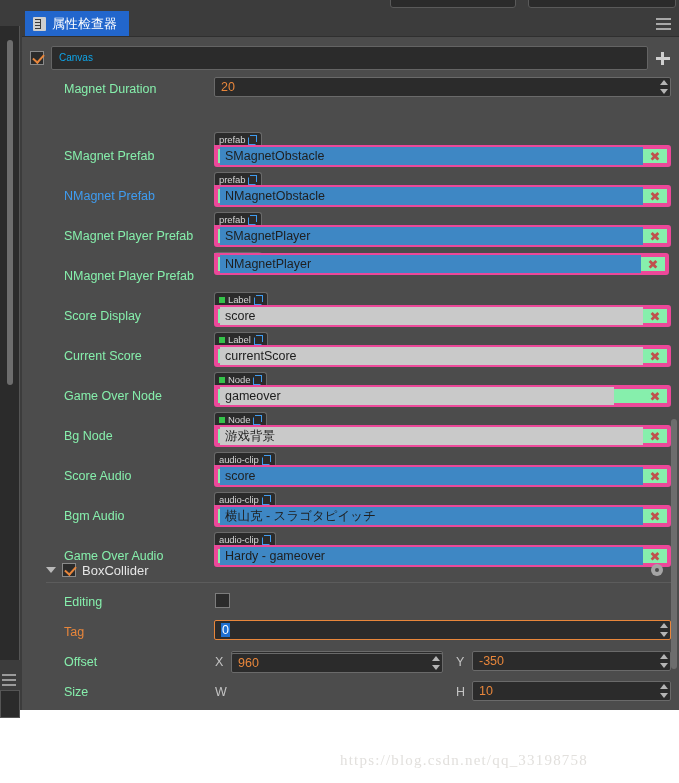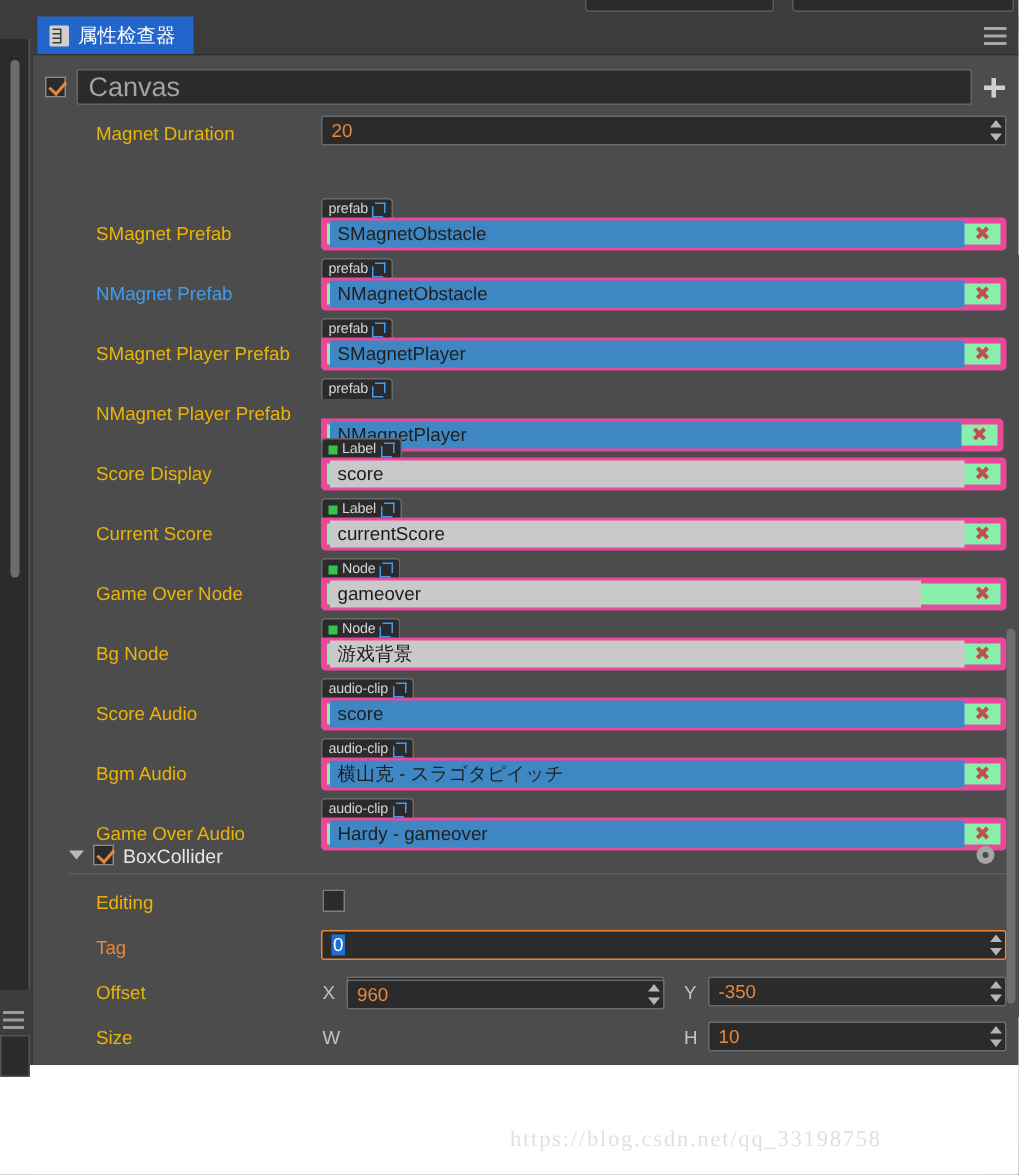--- a/index.html
+++ b/index.html
@@ -56,25 +56,25 @@
 
   
   .node-row { position: absolute; left: 8px; top: 8px; width: 641px; height: 26px;
               display: flex; align-items: center; gap: 7px; }
   .chk { width: 14px; height: 14px; background: #2b2b2b; border: 1px solid #8a8a8a;
          position: relative; flex: none; cursor: pointer; }
   .chk.on::after { content: ""; position: absolute; left: 2px; top: 2px; width: 9px; height: 5px;
                    border-left: 2.5px solid #e8863b; border-bottom: 2.5px solid #e8863b;
                    transform: rotate(-48deg); }
   .node-name { flex: 1; height: 24px; background: #2b2b2b; border: 1px solid #646464; border-radius: 2px;
-               color: #a3a3a3; font-size: 18px; line-height: 22px; padding: 0 7px; }
+               color: #0ea5e9; font-size: 10px; line-height: 22px; padding: 0 7px; }
   .plus { width: 16px; height: 16px; position: relative; flex: none; cursor: pointer; }
   .plus::before { content:""; position:absolute; left:1px; top:7px; width:14px; height:3px; background:#cfcfcf; }
   .plus::after  { content:""; position:absolute; left:5.5px; top:2px; width:3px; height:13px; background:#cfcfcf; }
-  .plabel { position: absolute; left: 42px; font-size: 12.5px; color: #eab308; white-space: nowrap; }
+  .plabel { position: absolute; left: 42px; font-size: 12.5px; color: #86efac; white-space: nowrap; }
   .plabel.link { color: #3f9cf0; }
   .plabel.tagged { color: #e8863b; }
 
   
   .numfield { position: absolute; background: #2b2b2b; border: 1px solid #6a6a6a; border-radius: 2px;
               height: 20px; color: #e8863b; font-size: 12.5px; line-height: 18px; padding: 0 6px; cursor: text; }
   .numfield.focus { border: 1px solid #e8863b; }
   .spin { position: absolute; width: 11px; height: 18px; }
   .spin::before, .spin::after {
       content: ""; position: absolute; left: 2px; width: 0; height: 0;
@@ -216,21 +216,21 @@
       <div class="assetbox" style="left:192px; top:188px; width:457px;">
         <span class="assetval blue">SMagnetPlayer</span>
         <span class="delx">✖</span>
       </div>
 
       <div class="plabel" style="top:232px;">NMagnet Player Prefab</div>
       <div class="badge" style="left:192px; top:215px;">
         <span class="badge-txt">prefab</span>
         <span class="ext"></span>
       </div>
-      <div class="assetbox" style="left:192px; top:242px; width:455px;">
+      <div class="assetbox" style="left:192px; top:216px; width:455px;">
         <span class="assetval blue">NMagnetPlayer</span>
         <span class="delx">✖</span>
       </div>
 
       <div class="plabel" style="top:272px;">Score Display</div>
       <div class="badge" style="left:192px; top:255px;">
         <span class="badge-dot"></span>
         <span class="badge-txt">Label</span>
         <span class="ext"></span>
       </div>

